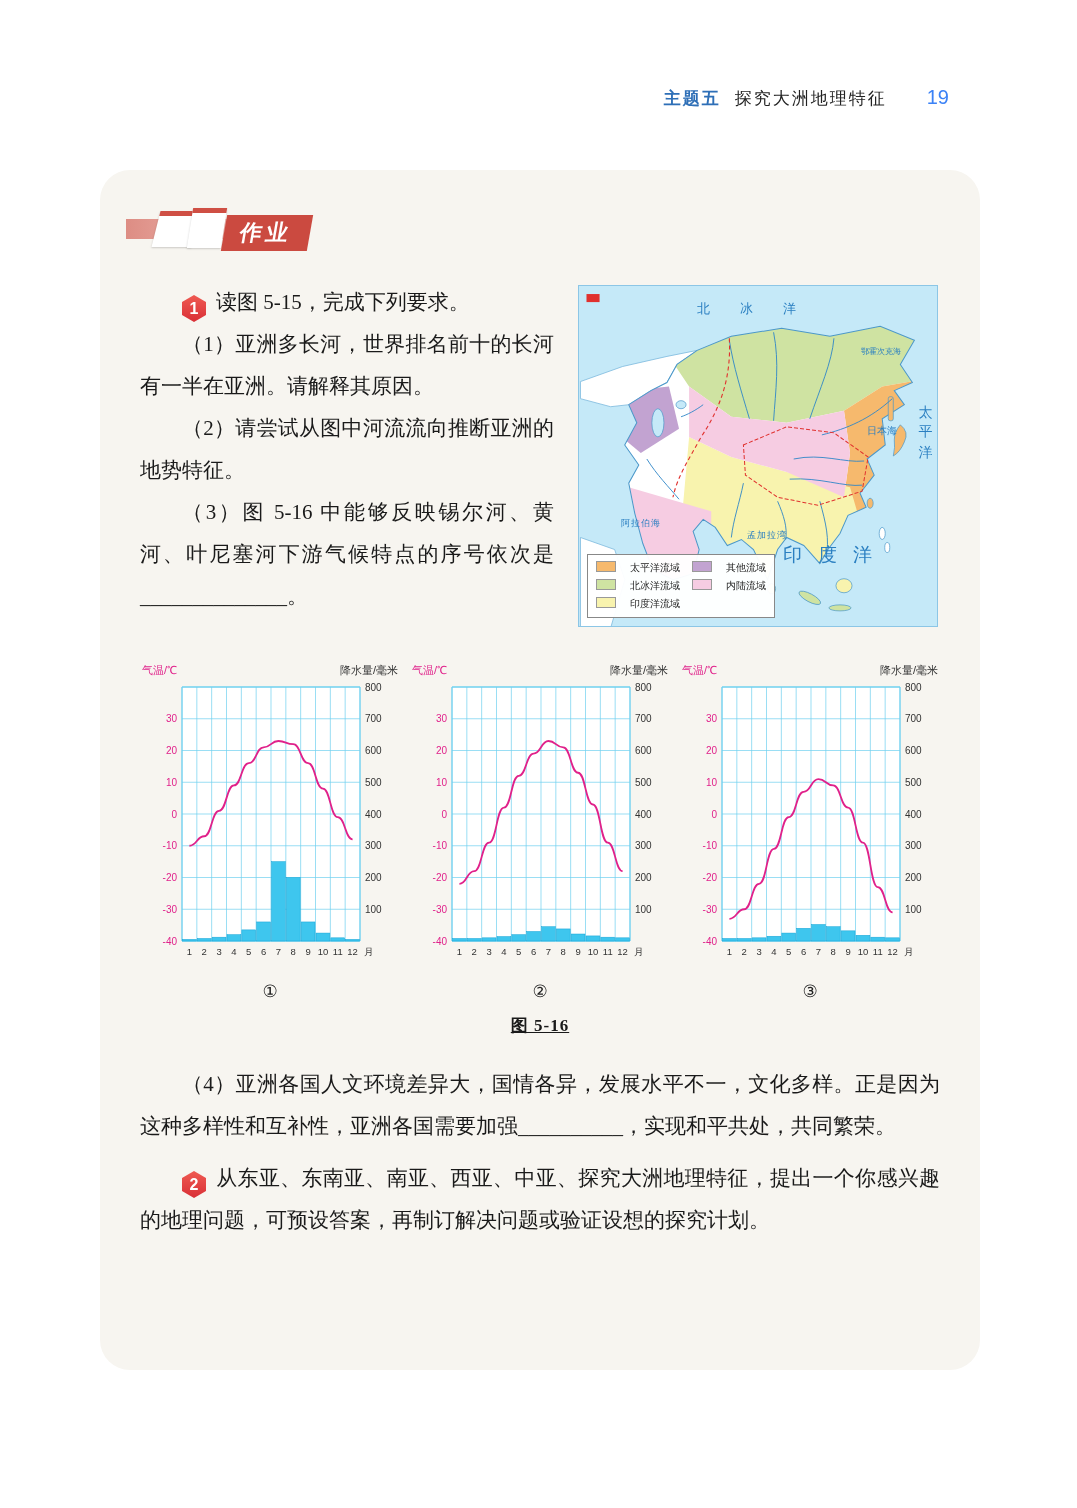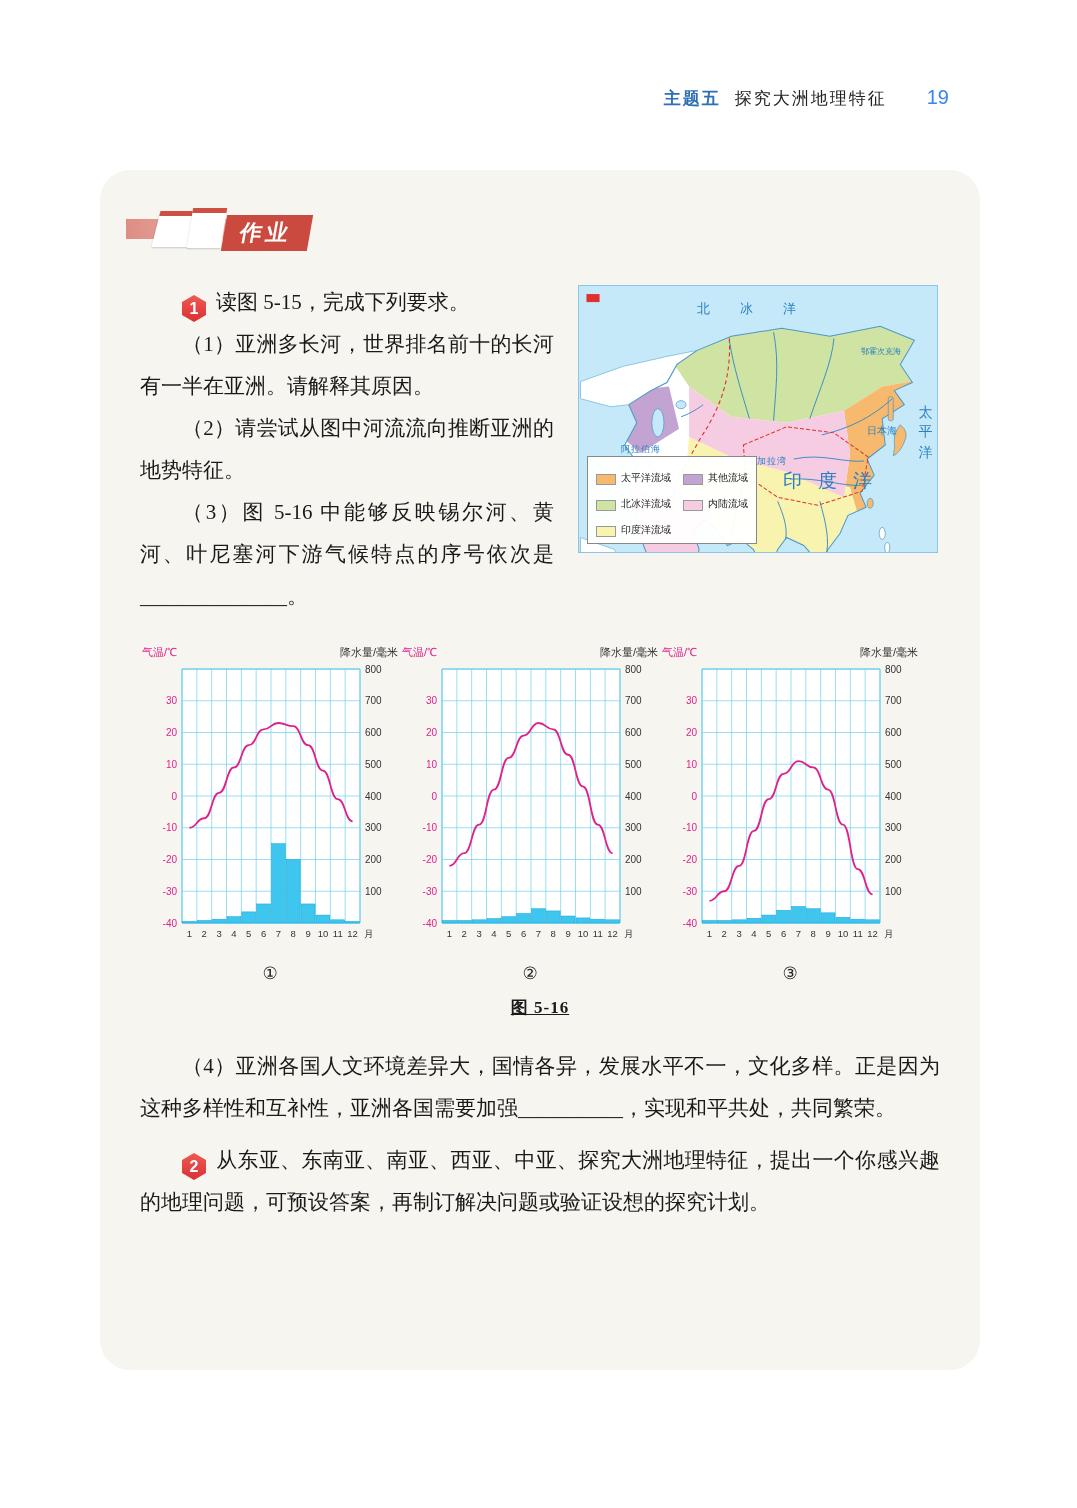--- a/index.html
+++ b/index.html
@@ -21,38 +21,38 @@
   .hw-label { position:absolute; left:98px; top:8px; background:#cb4a40; color:#fff; font-family:"Liberation Sans", sans-serif; font-weight:bold; font-size:22px; line-height:1; padding:7px 18px 7px 16px; transform:skewX(-10deg); letter-spacing:4px; }
 
   .badge { display:inline-block; width:24px; height:27px; background:linear-gradient(180deg,#ef5a52,#d92f36); color:#fff; font-family:"Liberation Sans", sans-serif; font-weight:bold; font-size:16px; text-align:center; line-height:27px; clip-path:polygon(50% 0,100% 26%,100% 74%,50% 100%,0 74%,0 26%); margin-right:10px; vertical-align:-5px; text-indent:0; }
 
   .q-text { font-size:21px; line-height:2.0; text-indent:2em; text-align:justify; }
   .q-intro { font-size:21px; line-height:2.0; text-indent:2em; }
   .blank { letter-spacing:0; }
 
   
   .map-figure { float:right; width:362px; margin:4px 0 8px 24px; }
-  .map-box { position:relative; width:360px; height:268px; border:1px solid #8cc6e6; background:#c5e9f8; overflow:hidden; }
+  .map-box { position:relative; width:360px; height:342px; border:1px solid #8cc6e6; background:#c5e9f8; overflow:hidden; }
   .map-box svg { display:block; }
   .sea-label { position:absolute; color:#2a7fc1; font-family:"Liberation Sans", sans-serif; white-space:nowrap; }
   .sea-arctic { top:14px; left:118px; font-size:13px; letter-spacing:30px; }
   .sea-pacific { top:108px; right:2px; writing-mode:vertical-rl; font-size:14px; letter-spacing:20px; }
   .sea-indian { bottom:58px; left:176px; font-size:19px; letter-spacing:16px;margin-left:28px; }
   .sea-arabian { bottom:96px; left:42px; font-size:9px; letter-spacing:1px; }
   .sea-bengal { bottom:84px; left:168px; font-size:9px; letter-spacing:1px; }
   .sea-okhotsk { top:60px; right:36px; font-size:8px; }
   .sea-japan { top:138px; right:40px; font-size:10px; }
   .legend { position:absolute; left:8px; bottom:8px; background:rgba(255,255,255,.96); border:1px solid #888; padding:6px 8px; display:grid; grid-template-rows:repeat(3,auto); grid-auto-flow:column; gap:4px 12px; font-size:10px; font-family:"Liberation Sans", sans-serif; color:#222; }
-  .legend-row { display:flex; align-items:flex-end; gap:5px;margin-top:8px; }
+  .legend-row { display:flex; align-items:flex-start; gap:14px; }
   .legend-swatch { width:20px; height:11px; border:1px solid #999; flex:0 0 auto; }
   .map-caption { text-align:center; font-size:17px; font-weight:bold; margin-top:14px; letter-spacing:1px; }
 
   
   .charts-section { clear:both; padding-top:26px; }
-  .charts-row { display:flex; justify-content:flex-start; }
+  .charts-row { display:flex; justify-content:space-between; }
   .chart-block { width:260px; }
   .chart-num { text-align:center; font-size:17px; margin-top:4px; color:#222; }
   .fig16-caption { text-align:center; font-size:17px; font-weight:bold; margin-top:12px; letter-spacing:1px;text-decoration:underline; }
 
   .bottom-texts { margin-top:26px; }
   .bottom-texts p { margin-bottom:10px; }
 </style>
 </head>
 <body>
 

